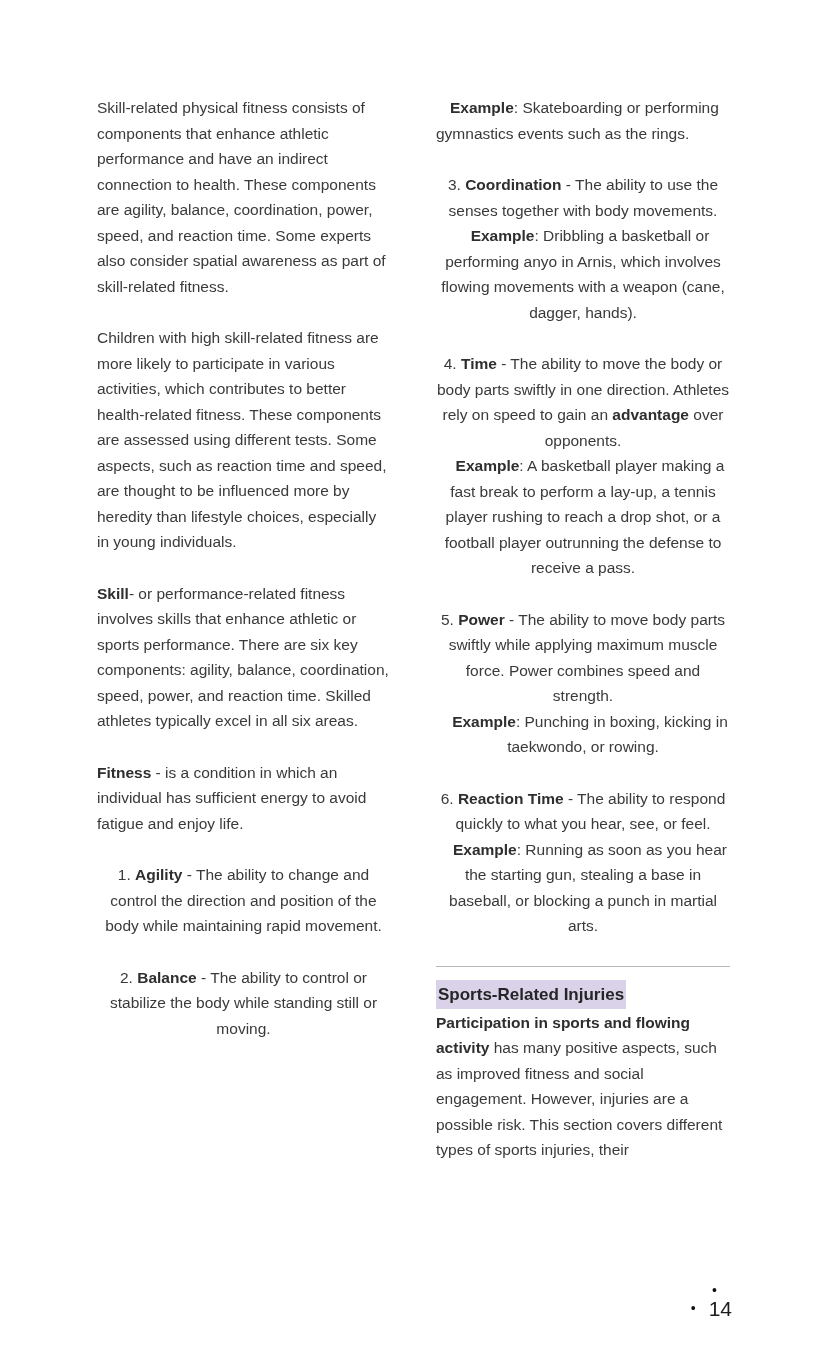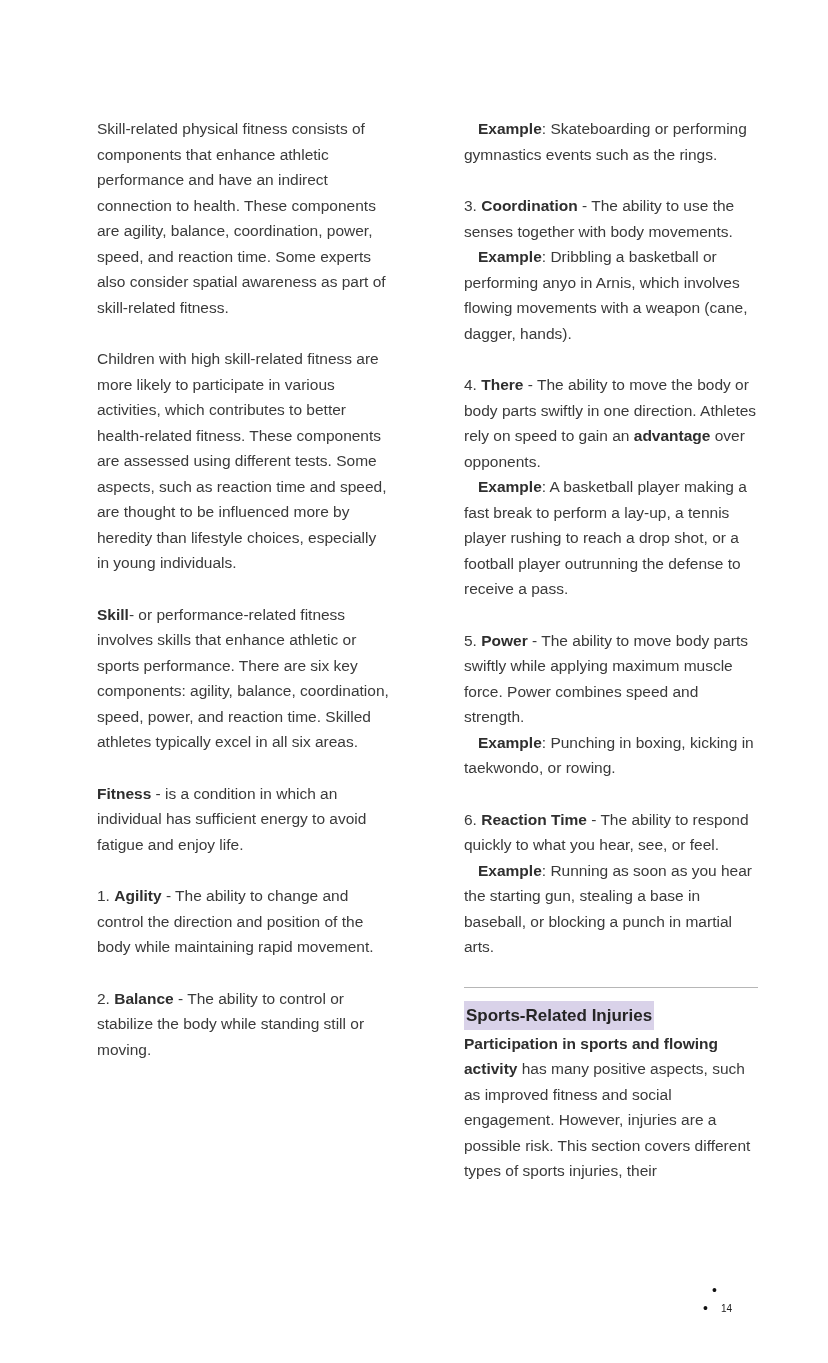--- a/index.html
+++ b/index.html
@@ -7,32 +7,32 @@
   body {
     width: 828px;
     height: 1363px;
     position: relative;
     font-family: "Liberation Sans", sans-serif;
     color: #3a3a3a;
     overflow: hidden;
   }
   .content {
     position: absolute;
-    top: 116px;
+    top: 95px;
     left: 97px;
     display: flex;
-    gap: 74px;
+    gap: 46px;
   }
   .col {
     width: 294px;
     font-size: 15.5px;
     line-height: 25.5px;
   }
   .para { margin-bottom: 26px; }
-  .block { margin-bottom: 26px; }
+  .block { margin-bottom: 26px; text-align: center; }
   .block p { margin: 0; }
   .example { text-indent: 14px; }
   b { font-weight: 700; color: #2e2e2e; }
   .divider {
     border: none;
     border-top: 1px solid #b6b6b6;
     margin: 27px 0 15px 0;
     width: 100%;
   }
   .section-heading {
@@ -59,21 +59,21 @@
     color: #111;
   }
   .footer-row {
     display: flex;
     align-items: center;
     gap: 13px;
     line-height: 17px;
   }
   .footer-row.first { margin-right: 15px; }
   .dot { font-size: 14px; color: #111; }
-  .pagenum { font-size: 10px; color: #1c1c1c; }
+  .pagenum { font-size: 21px; color: #1c1c1c; }
 </style>
 </head>
 <body>
 
 <div class="content">
 
   <div class="col" style="width:293px">
 
     <p class="para"><span>Skill-related physical fitness consists of components that enhance athletic performance and have an indirect connection to health. These components are agility, balance, coordination, power, speed, and reaction time. Some experts also consider spatial awareness as part of skill-related fitness.</span></p>
 
@@ -96,21 +96,21 @@
   <div class="col">
 
     <p class="para example"><b>Example</b><span>: Skateboarding or performing gymnastics events such as the rings.</span></p>
 
     <div class="block">
       <p><span>3. </span><b>Coordination</b><span> - The ability to use the senses together with body movements.</span></p>
       <p class="example"><b>Example</b><span>: Dribbling a basketball or performing anyo in Arnis, which involves flowing movements with a weapon (cane, dagger, hands).</span></p>
     </div>
 
     <div class="block">
-      <p><span>4. </span><b>There</b><span> - The ability to move the body or body parts swiftly in one direction. Athletes rely on speed to gain an </span><b>advantage</b><span> over opponents.</span></p>
+      <p><span>4. </span><b>Time</b><span> - The ability to move the body or body parts swiftly in one direction. Athletes rely on speed to gain an </span><b>advantage</b><span> over opponents.</span></p>
       <p class="example"><b>Example</b><span>: A basketball player making a fast break to perform a lay-up, a tennis player rushing to reach a drop shot, or a football player outrunning the defense to receive a pass.</span></p>
     </div>
 
     <div class="block">
       <p><span>5. </span><b>Power</b><span> - The ability to move body parts swiftly while applying maximum muscle force. Power combines speed and strength.</span></p>
       <p class="example"><b>Example</b><span>: Punching in boxing, kicking in taekwondo, or rowing.</span></p>
     </div>
 
     <div class="block">
       <p><span>6. </span><b>Reaction Time</b><span> - The ability to respond quickly to what you hear, see, or feel.</span></p>

